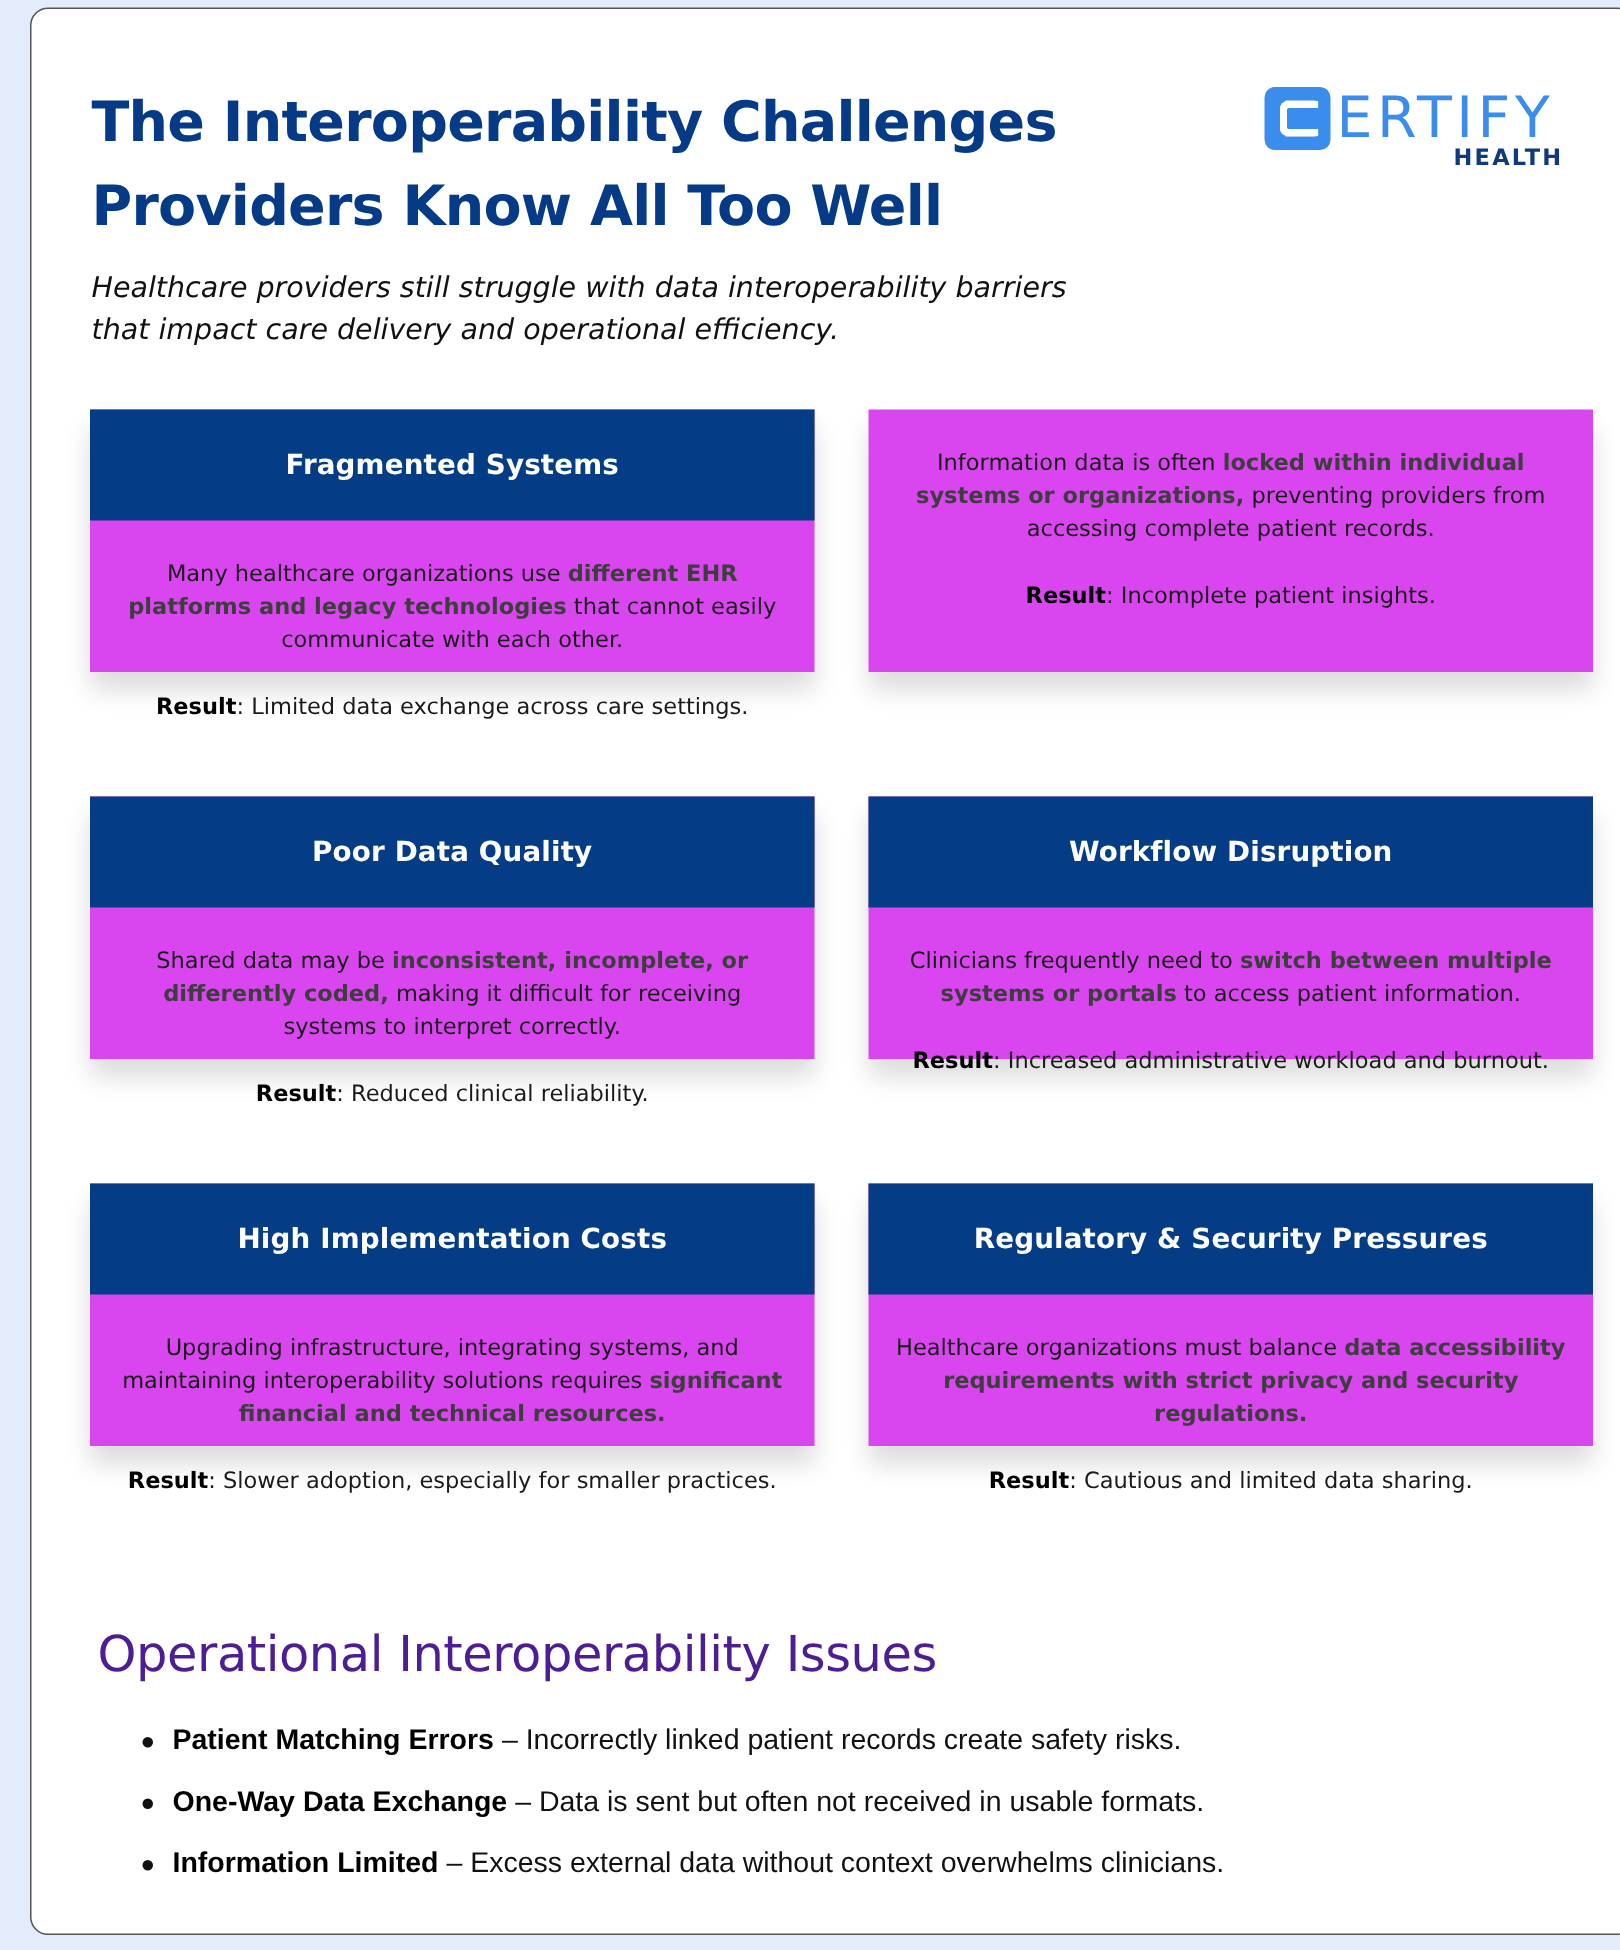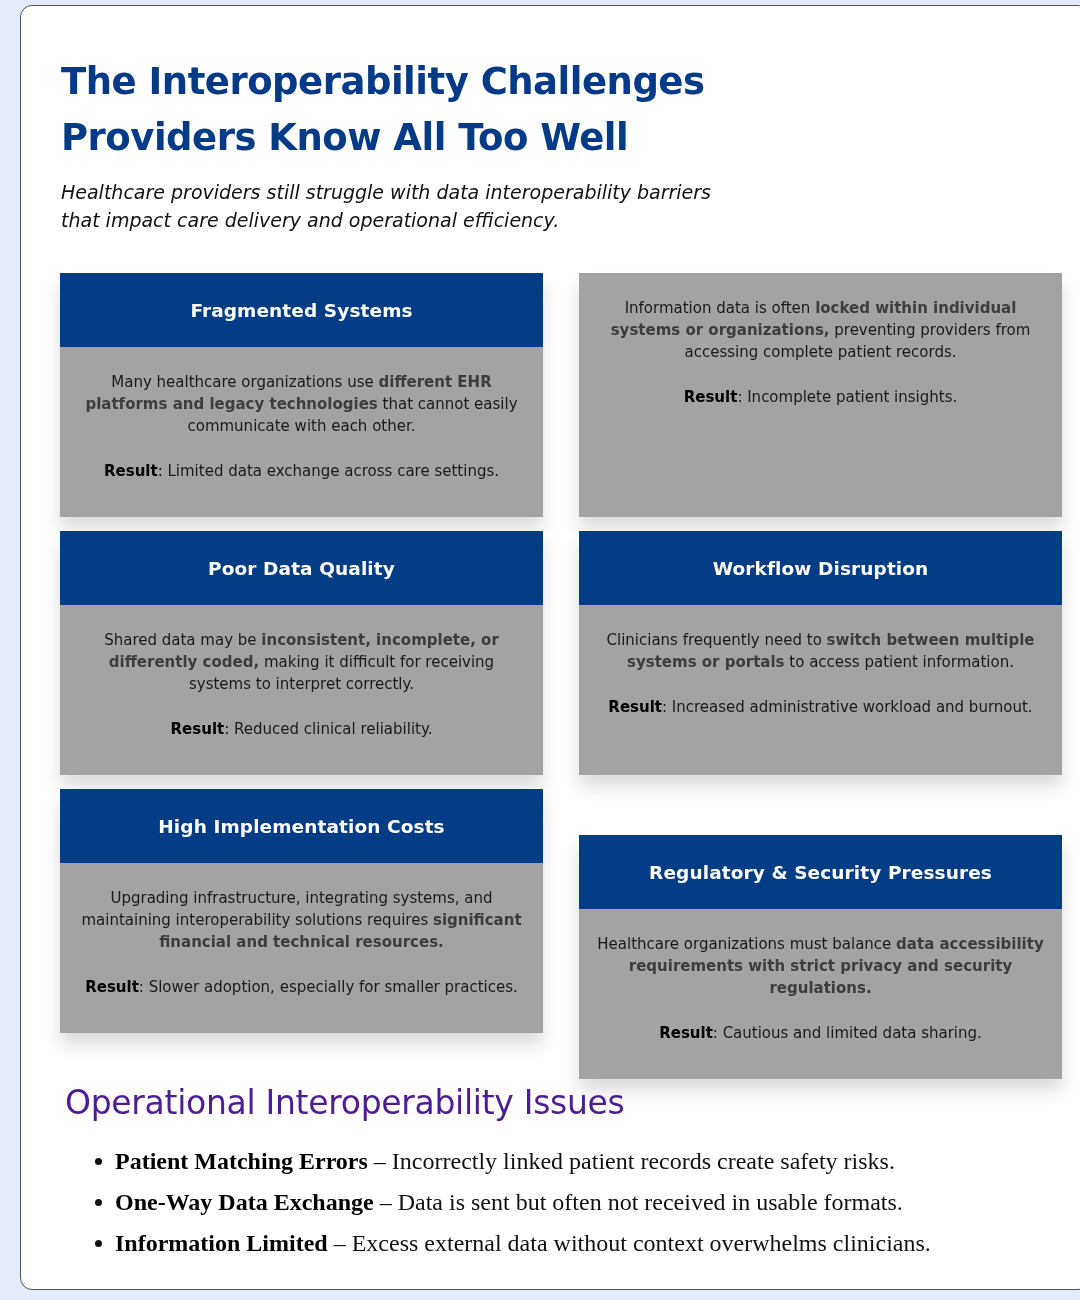--- a/index.html
+++ b/index.html
@@ -86,22 +86,22 @@
     width: 760px;
     font-family: "DejaVu Sans", sans-serif;
     font-style: italic;
     font-size: 19px;
     line-height: 28px;
     color: #111;
   }
   .card {
     position: absolute;
     width: 483px;
-    height: 244px;
-    background: #a3a3a3;
+    height: 175px;
+    background: #d946ef;
     box-shadow: 0 12px 16px rgba(0,0,0,0.14);
   }
   .card-head {
     height: 74px;
     background: #043c86;
     color: #fff;
     display: flex;
     align-items: center;
     justify-content: center;
     font-family: "DejaVu Sans", sans-serif;
@@ -131,22 +131,22 @@
     letter-spacing: -0.3px;
   }
   .issues {
     position: absolute;
     left: 72px; top: 1138px;
     list-style: none;
   }
   .issue {
     position: relative;
     padding-left: 22px;
-    font-family: Liberation Serif, serif;
-    font-size: 24px;
+    font-family: Liberation Sans, sans-serif;
+    font-size: 19px;
     line-height: 34px;
     margin-bottom: 7px;
     color: #111;
   }
   .issue::before {
     content: "";
     position: absolute;
     left: 2px; top: 14px;
     width: 7px; height: 7px;
     border-radius: 50%;
@@ -157,20 +157,25 @@
 </head>
 <body>
 
 <div class="page">
 
   <h1 class="title">
     <span>The Interoperability Challenges</span><br>
     <span>Providers Know All Too Well</span>
   </h1>
 
+  <div class="logo">
+    <div class="logo-c"></div>
+    <div class="logo-word">ERTIFY</div>
+    <div class="logo-sub">HEALTH</div>
+  </div>
 
   <p class="subtitle">
     <span>Healthcare providers still struggle with data interoperability barriers</span><br>
     <span>that impact care delivery and operational efficiency.</span>
   </p>
 
   <div class="card" style="left:39px; top:267px;">
     <div class="card-head">Fragmented Systems</div>
     <div class="card-body">
       <p><span>Many healthcare organizations use </span><b>different EHR platforms and legacy technologies</b><span> that cannot easily communicate with each other.</span></p>
@@ -202,21 +207,21 @@
   </div>
 
   <div class="card" style="left:558px; top:525px;">
     <div class="card-head">Workflow Disruption</div>
     <div class="card-body">
       <p><span>Clinicians frequently need to </span><b>switch between multiple systems or portals</b><span> to access patient information.</span></p>
       <p class="card-result"><b>Result</b><span>: Increased administrative workload and burnout.</span></p>
     </div>
   </div>
 
-  <div class="card" style="left:558px; top:783px;margin-top:46px;">
+  <div class="card" style="left:558px; top:783px;">
     <div class="card-head">Regulatory &amp; Security Pressures</div>
     <div class="card-body">
       <p><span>Healthcare organizations must balance </span><b>data accessibility requirements with strict privacy and security regulations.</b><span></span></p>
       <p class="card-result"><b>Result</b><span>: Cautious and limited data sharing.</span></p>
     </div>
   </div>
 
   <h2 class="section-title">Operational Interoperability Issues</h2>
 
   <ul class="issues">

